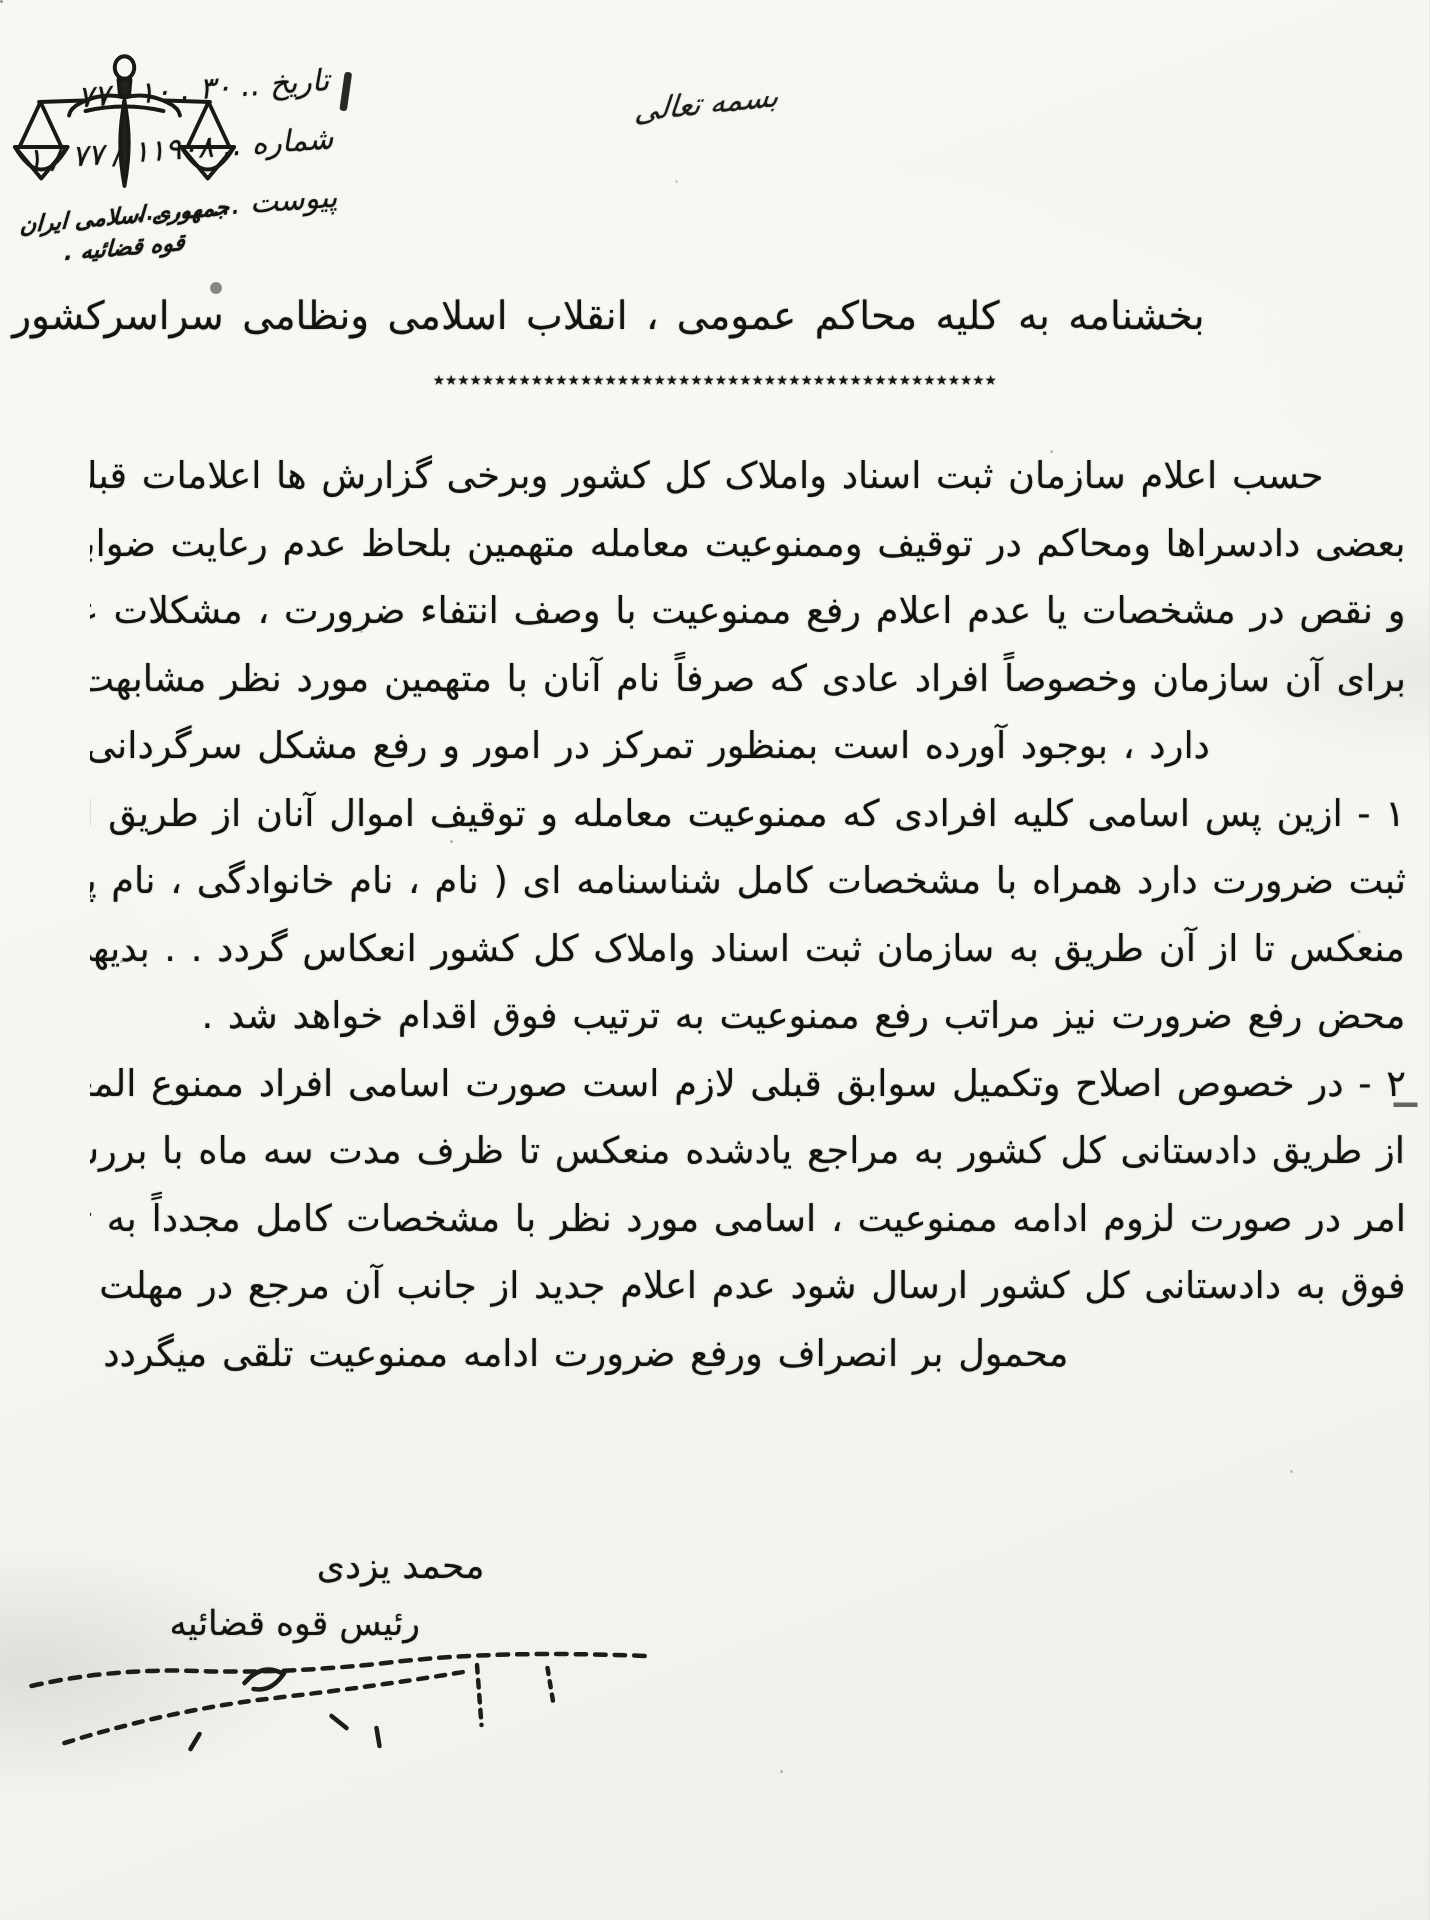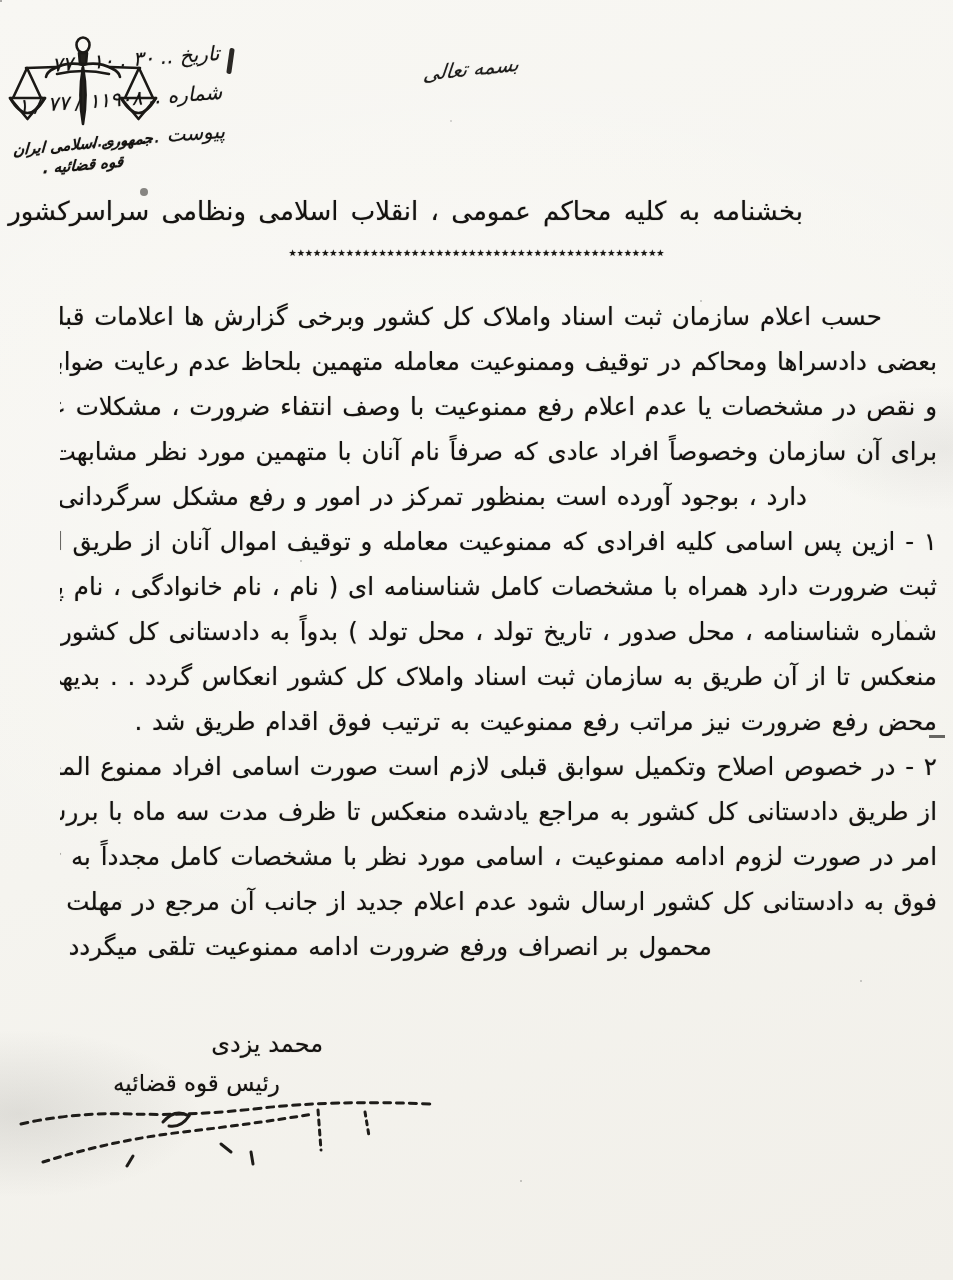--- a/index.html
+++ b/index.html
@@ -122,23 +122,22 @@
     <div class="block" id="intro">
         <div class="t-line">حسب اعلام سازمان ثبت اسناد واملاک کل کشور وبرخی گزارش ها اعلامات قبلی</div>
         <div class="t-line">بعضی دادسراها ومحاکم در توقیف وممنوعیت معامله متهمین بلحاظ عدم رعایت ضوابط</div>
         <div class="t-line">و نقص در مشخصات یا عدم اعلام رفع ممنوعیت با وصف انتفاء ضرورت ، مشکلات عمده ای را</div>
         <div class="t-line">برای آن سازمان وخصوصاً افراد عادی که صرفاً نام آنان با متهمین مورد نظر مشابهت</div>
         <div class="t-line">دارد ، بوجود آورده است بمنظور تمرکز در امور و رفع مشکل سرگردانی افراد و</div>
       </div>
     <div class="block" id="item1">
         <div class="t-line">۱ - ازین پس اسامی کلیه افرادی که ممنوعیت معامله و توقیف اموال آنان از طریق ادارات</div>
         <div class="t-line">ثبت ضرورت دارد همراه با مشخصات کامل شناسنامه ای ( نام ، نام خانوادگی ، نام پدر ،</div>
-        <div class="t-line">شماره شناسنامه ، محل صدور ، تاریخ تولد ، محل تولد ) بدواً به دادستانی کل کشور</div>
         <div class="t-line">منعکس تا از آن طریق به سازمان ثبت اسناد واملاک کل کشور انعکاس گردد . . بدیهی است به</div>
-        <div class="t-line">محض رفع ضرورت نیز مراتب رفع ممنوعیت به ترتیب فوق اقدام طریق شد .</div>
+        <div class="t-line">محض رفع ضرورت نیز مراتب رفع ممنوعیت به ترتیب فوق اقدام خواهد شد .</div>
       </div>
     <div class="block" id="item2">
         <div class="t-line">۲ - در خصوص اصلاح وتکمیل سوابق قبلی لازم است صورت اسامی افراد ممنوع المعامله</div>
         <div class="t-line">از طریق دادستانی کل کشور به مراجع یادشده منعکس تا ظرف مدت سه ماه با بررسی سوابق</div>
         <div class="t-line">امر در صورت لزوم ادامه ممنوعیت ، اسامی مورد نظر با مشخصات کامل مجدداً به ترتیب</div>
         <div class="t-line">فوق به دادستانی کل کشور ارسال شود عدم اعلام جدید از جانب آن مرجع در مهلت مقرر</div>
         <div class="t-line">محمول بر انصراف ورفع ضرورت ادامه ممنوعیت تلقی میگردد . /و</div>
       </div>
   </div>
 

